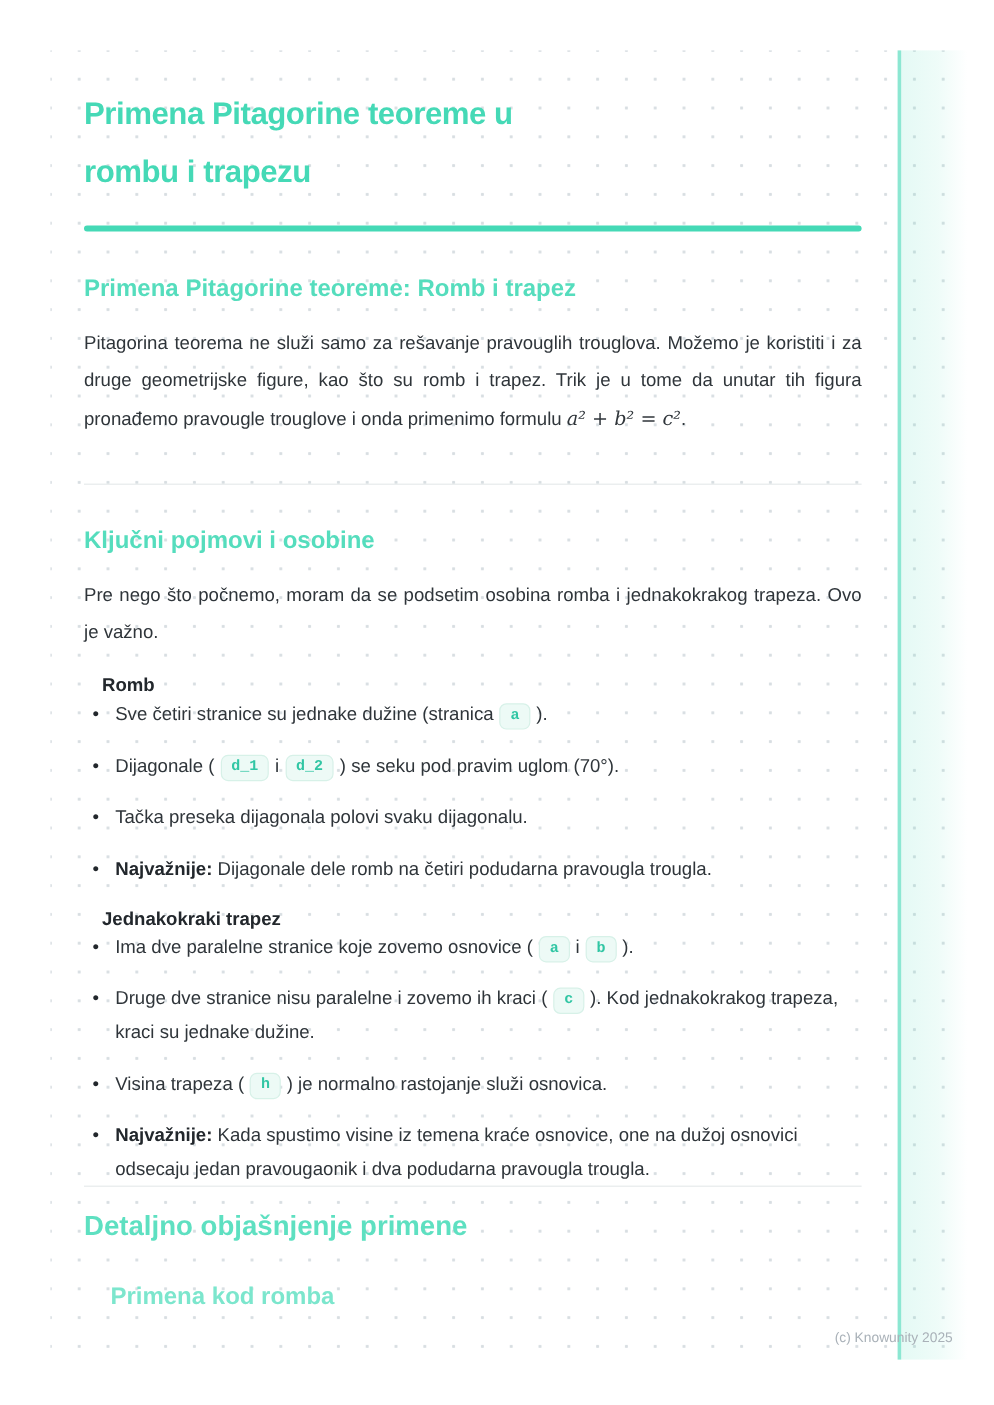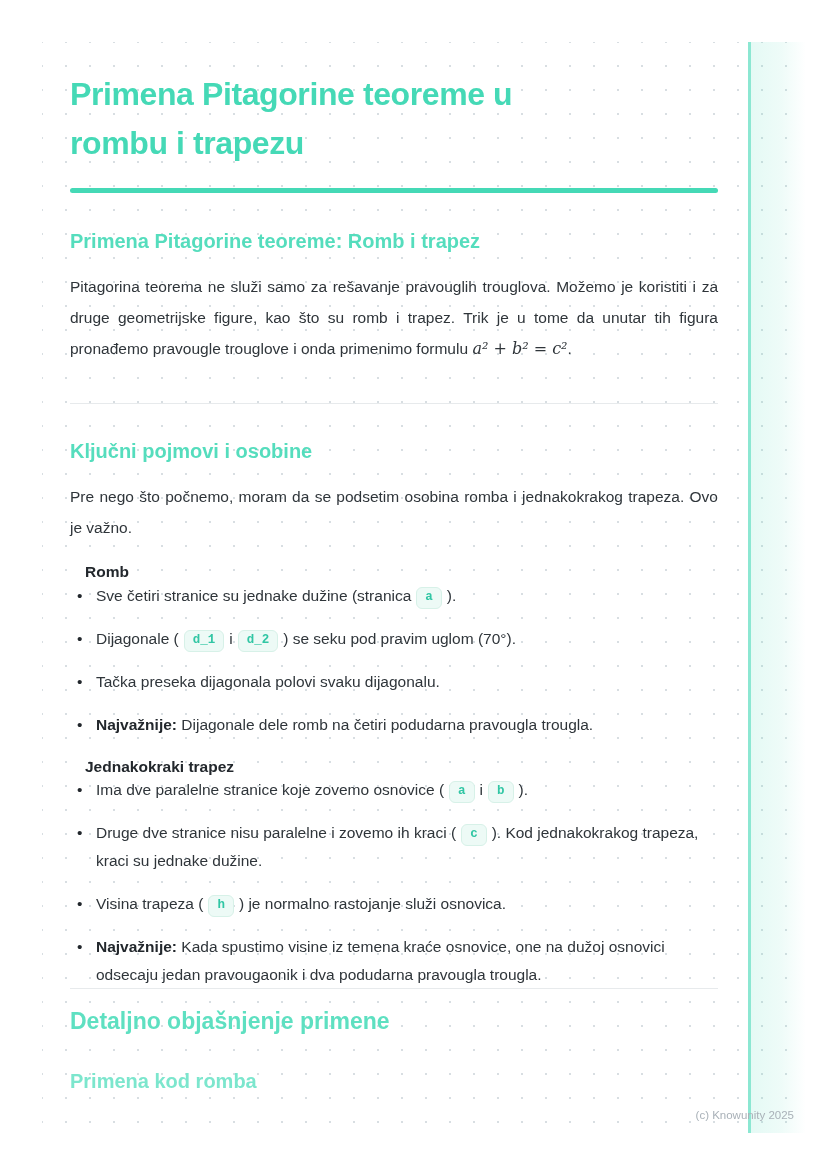--- a/index.html
+++ b/index.html
@@ -15,21 +15,21 @@
   }
   .accent-strip{
     position:absolute;top:0;right:0;width:55px;height:100%;
     border-left:3px solid #8ce7d2;
     background:linear-gradient(to right,rgba(69,217,182,0.14),rgba(69,217,182,0.09) 55%,rgba(69,217,182,0) 100%);
   }
   .content{position:absolute;left:28px;top:0;width:648px;height:100%;}
   .abs{position:absolute;left:0;width:648px;}
 
   h1.title{
-    margin:0;font-size:32px;line-height:49px;font-weight:800;
+    margin:0;font-size:26px;line-height:49px;font-weight:800;
     color:#45d9b6;letter-spacing:-0.4px;
   }
   .title-rule{height:5px;background:#45d9b6;border-radius:3px;}
   h2.section{margin:0;font-size:20px;line-height:30px;font-weight:700;color:#55ddbd;}
   h2.section-lg{margin:0;font-size:23px;line-height:34px;font-weight:700;color:#5ee0c1;}
   h3.sub{margin:0;font-size:20px;line-height:30px;font-weight:700;color:#7ce6cd;}
   p.body{margin:0;font-size:15.5px;line-height:31px;text-align:justify;color:#2f353a;}
   h4.mini{margin:15px;font-size:15.5px;line-height:22px;font-weight:700;color:#22272c;}
   .divider{border-top:1px solid #e7eaec;height:0;}
 
@@ -91,18 +91,18 @@
       <li><span>Ima dve paralelne stranice koje zovemo osnovice (</span><span class="code">a</span><span>i</span><span class="code">b</span><span>).</span></li>
       <li><span>Druge dve stranice nisu paralelne i zovemo ih kraci (</span><span class="code">c</span><span>). Kod jednakokrakog trapeza, kraci su jednake dužine.</span></li>
       <li><span>Visina trapeza (</span><span class="code">h</span><span>) je normalno rastojanje služi osnovica.</span></li>
       <li><strong>Najvažnije:</strong> <span>Kada spustimo visine iz temena kraće osnovice, one na dužoj osnovici odsecaju jedan pravougaonik i dva podudarna pravougla trougla.</span></li>
     </ul>
 
     <div class="divider abs" style="top:946px;"></div>
 
     <h2 class="section-lg abs" style="top:962px;">Detaljno objašnjenje primene</h2>
 
-    <h3 class="sub abs" style="top:1024px;">Primena kod romba</h3>
+    <h3 class="sub abs" style="top:1024px;margin-left:22px;">Primena kod romba</h3>
 
   </div>
 
   <div class="footer">(c) Knowunity 2025</div>
 </div>
 
 </body></html>

